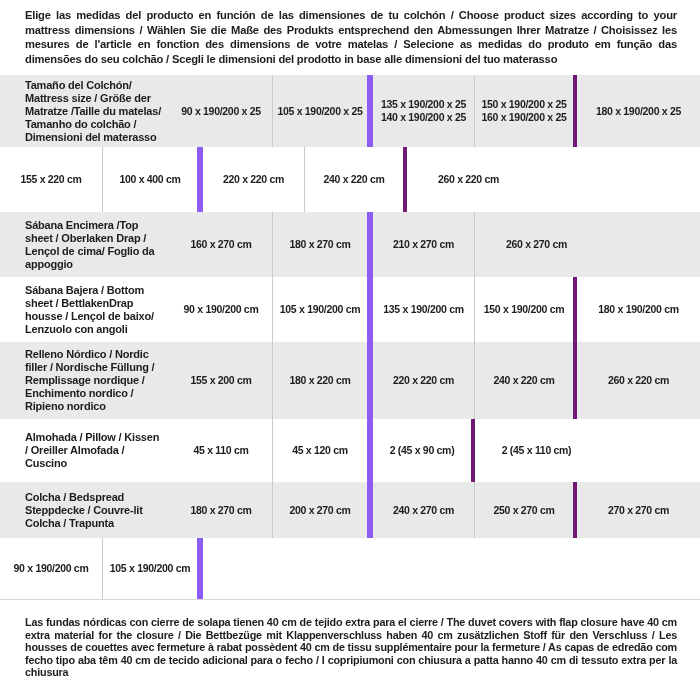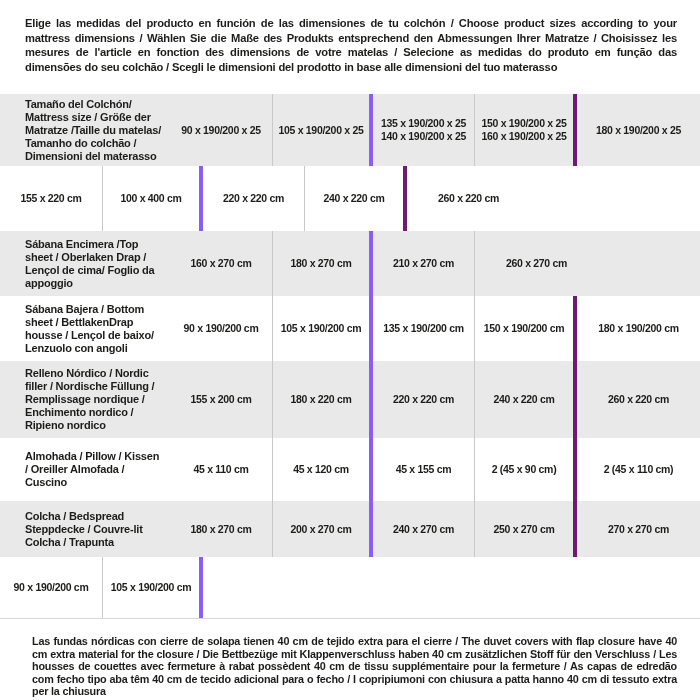--- a/index.html
+++ b/index.html
@@ -9,30 +9,30 @@
     font-family: "Liberation Sans", "DejaVu Sans", sans-serif;
     color: #1d1d1b;
     overflow: hidden;
   }
   * { box-sizing: border-box; }
 
   .page { width: 700px; height: 700px; position: relative; }
 
   .intro {
     margin: 0;
-    padding: 16px 23px 0 25px;
+    padding: 8px 23px 0 25px;
     font-size: 11.2px;
     font-weight: bold;
     letter-spacing: -0.2px;
     line-height: 1.3;
     text-align: justify;
   }
 
   .size-table {
-    margin-top: 20px;
+    margin-top: 9px;
     width: 700px;
     border-bottom: 1px solid #d7d7d7;
   }
 
   .row {
     display: flex;
     width: 700px;
     align-items: stretch;
   }
   .row.alt { background: #e9e9e9; }
@@ -53,30 +53,30 @@
     justify-content: flex-start;
     text-align: left;
     padding-left: 25px;
     padding-right: 6px;
     font-size: 11px;
     line-height: 13px;
     white-space: normal;
     letter-spacing: -0.2px;
   }
   .c1 { width: 103px; border-right: 1px solid #c9c9c9; }
-  .c2 { width: 100px; border-right: 4px solid #8b5cf6; }
+  .c2 { width: 100px; border-right: 6px solid #8b5cf6; }
   .c3 { width: 102px; border-right: 1px solid #c9c9c9; }
   .c4 { width: 102px; border-right: 4px solid #701a75; }
   .c5 { width: 123px; }
   .row:last-child .c3,
   .row:last-child .c4 { border-right: none; }
 
   .note {
     margin: 0;
-    padding: 16px 23px 0 32px;
+    padding: 16px 23px 0 25px;
     font-size: 10.8px;
     font-weight: bold;
     letter-spacing: -0.2px;
     line-height: 1.16;
     text-align: justify;
   }
 </style>
 </head>
 <body>
 
@@ -128,21 +128,20 @@
       <div class="cell c2">180 x 220 cm</div>
       <div class="cell c3">220 x 220 cm</div>
       <div class="cell c4">240 x 220 cm</div>
       <div class="cell c5">260 x 220 cm</div>
     </div>
 
     <div class="row" style="height:63px">
       <div class="cell c-label">Almohada / Pillow / Kissen / Oreiller Almofada / Cuscino</div>
       <div class="cell c1">45 x 110 cm</div>
       <div class="cell c2">45 x 120 cm</div>
-      <div class="cell c3">45 x 155 cm</div>
       <div class="cell c4">2 (45 x 90 cm)</div>
       <div class="cell c5">2 (45 x 110 cm)</div>
     </div>
 
     <div class="row alt" style="height:56px">
       <div class="cell c-label">Colcha / Bedspread Steppdecke / Couvre-lit Colcha / Trapunta</div>
       <div class="cell c1">180 x 270 cm</div>
       <div class="cell c2">200 x 270 cm</div>
       <div class="cell c3">240 x 270 cm</div>
       <div class="cell c4">250 x 270 cm</div>

